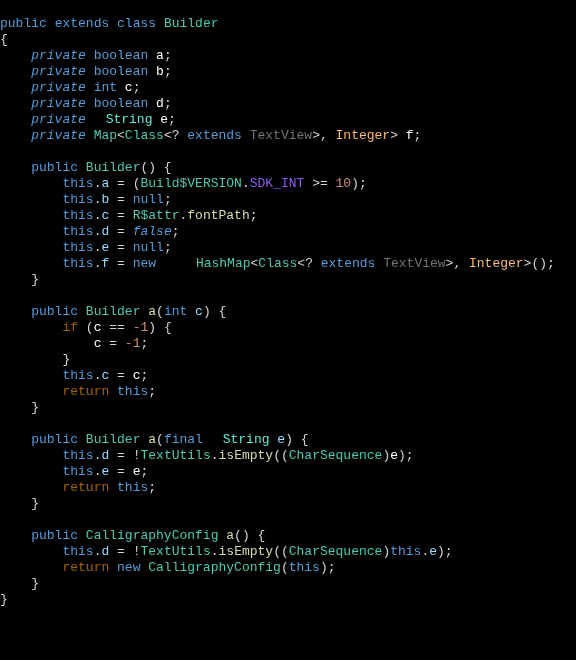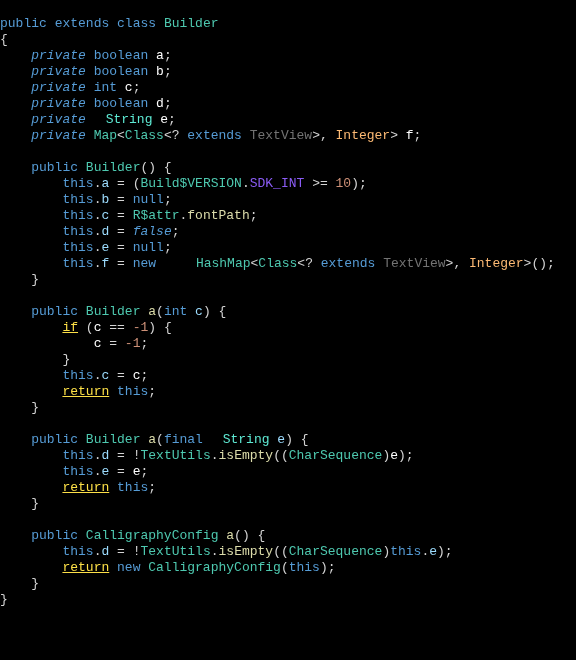--- a/index.html
+++ b/index.html
@@ -13,21 +13,21 @@
     color: #d4d4d4;
   }       
   .method { color: #dcdcaa; }      
   .punc { color: #d4d4d4; }        
   .this { color: #569cd6; margin-top: 34px; }         
   .neg { color: #ce9178; }
   .fieldname { color: #9cdcfe; }   
   .paramname { color: #9cdcfe; }
   .calligraphy { color: #4ec9b0; text-align: right; }
   .new { color: #569cd6; }
-  .return { color: #fde047; text-decoration: underline; }      
+  .return { color: #a16207; }      
   .true { color: #569cd6; }
   .false { color: #569cd6; font-style: italic; }
   .null { color: #569cd6; text-align: center; }
   .extends { color: #569cd6; }
   .builder { color: #4ec9b0; }
   .build { color: #4ec9b0; text-align: center; }
   .integer { color: #fdba74; }
   .map { color: #4ec9b0; }
   .string { color: #5eead4; margin-left: 12px; }
   .classkw { color: #569cd6; }

